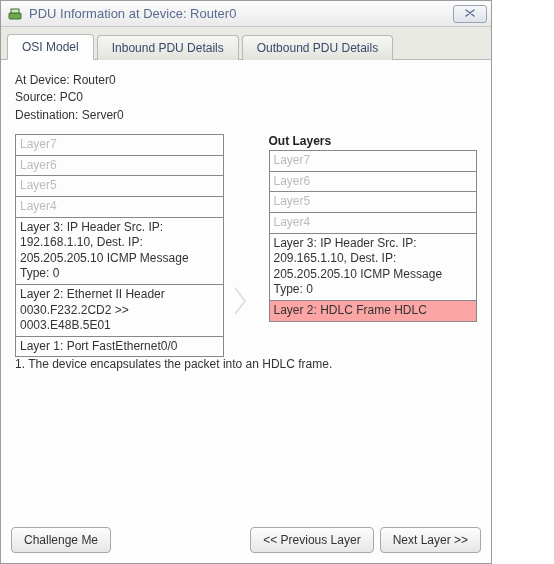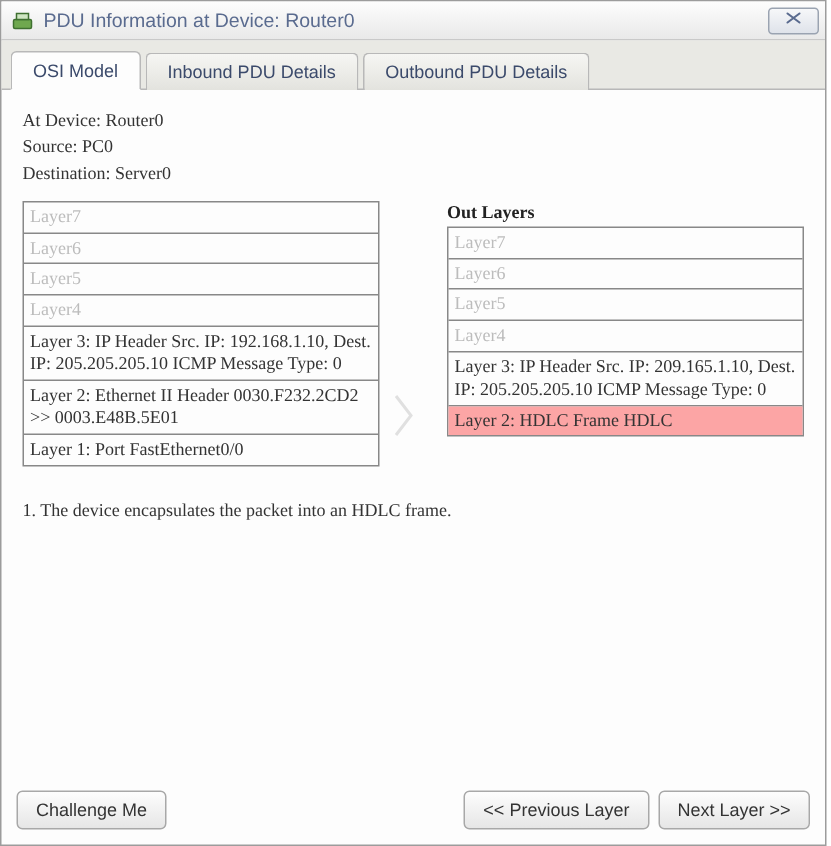--- a/index.html
+++ b/index.html
@@ -4,21 +4,21 @@
 <style>
   * { box-sizing: border-box; }
   body {
     margin: 0;
     font-family: "Tahoma", "Segoe UI", Arial, sans-serif;
     font-size: 12px;
     background: #fff;
     color: #333;
   }
   .window {
-    width: 551px;
+    width: 492px;
     height: 564px;
     border: 1px solid #9c9c9c;
     background: #fdfdfd;
     position: relative;
     display: flex;
     flex-direction: column;
   }
   .titlebar {
     height: 26px;
     background: linear-gradient(#fdfdfd, #e9e9e9);
@@ -68,21 +68,20 @@
     background: #fdfdfd;
     border-bottom: 1px solid #fdfdfd;
     z-index: 2;
   }
   .content {
     padding: 12px 14px 8px 14px;
     flex: 1;
     display: flex;
     flex-direction: column;
     overflow: hidden;
-    font-family: Liberation Serif, serif;
   }
   .info-lines { margin-bottom: 10px; line-height: 1.45; }
   .columns {
     display: flex;
     gap: 0;
     position: relative;
   }
   .col { flex: 1; min-width: 0; }
   .col.left { margin-right: 8px; }
   .col.right { margin-left: 19px; }
@@ -105,21 +104,20 @@
     border-bottom: 1px solid #888;
     padding: 2px 4px;
     font-size: 12px;
     line-height: 1.3;
     min-height: 17px;
   }
   .layer-cell:last-child { border-bottom: none; }
   .layer-cell.inactive { color: #bcbcbc; }
   .layer-cell.highlight { background: #fca5a5; }
   .explain {
-    margin-top: 22px;
     font-size: 12px;
   }
   .footer {
     display:flex;
     align-items:flex-start;
     padding: 8px 10px 10px 10px;
     gap: 6px;
   }
   .footer .spacer { flex:1; }
   .btn {

